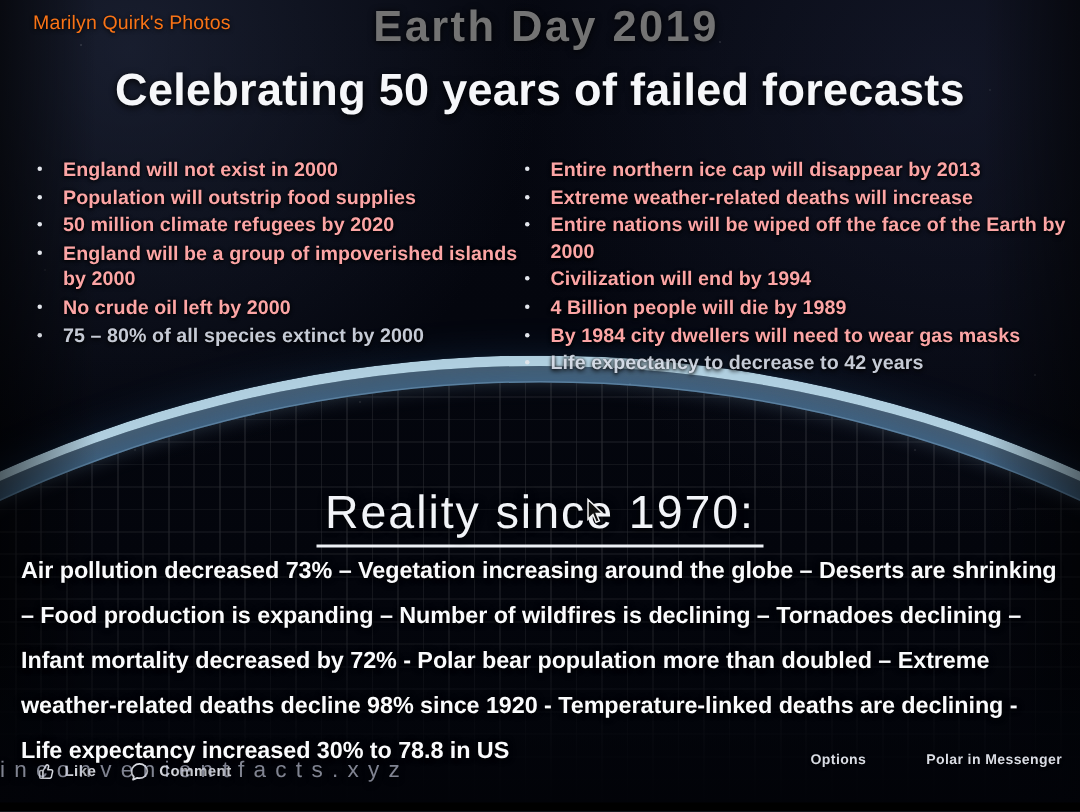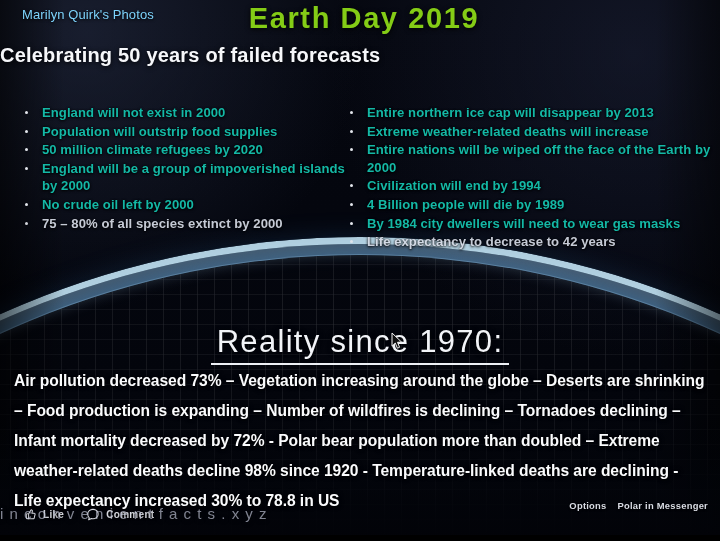--- a/index.html
+++ b/index.html
@@ -113,54 +113,54 @@
     position:absolute;inset:0;
     background:
       linear-gradient(90deg, rgba(0,0,0,.55) 0%, rgba(0,0,0,0) 9%, rgba(0,0,0,0) 91%, rgba(0,0,0,.5) 100%);
   }
 
   
   .content{position:absolute;inset:0;}
 
   .owner{
     position:absolute;left:22px;top:7px;
-    font-size:13px;color:#7dd3fc;
+    font-size:13px;color:#f97316;
     text-shadow:0 1px 3px rgba(0,0,0,.95);
     letter-spacing:.1px;
   }
 
   .title1{
     position:absolute;top:2px;left:0;right:0;
     text-align:center;
-    font-size:29px;font-weight:bold;color:#84cc16;
+    font-size:29px;font-weight:bold;color:#737373;
     letter-spacing:1.6px;
     text-shadow:0 1px 5px rgba(0,0,0,.95);
     padding-left:8px;
   }
   .title2{
     position:absolute;top:44px;left:0;right:0;
-    text-align:left;
-    font-size:20px;font-weight:bold;color:#f6f7fa;
+    text-align:center;
+    font-size:30px;font-weight:bold;color:#f6f7fa;
     letter-spacing:.2px;
     text-shadow:0 1px 5px rgba(0,0,0,.95);
   }
 
   
   .cols{position:absolute;top:104px;left:0;right:0;height:170px;}
   .col{position:absolute;top:0;}
   .col-left{left:18px;width:330px;}
   .col-right{left:343px;width:372px;}
 
   ul.bl{list-style:none;margin:0;padding:0;}
   ul.bl li{
     position:relative;
     padding-left:24px;
     font-size:13.1px;
     font-weight:bold;
-    color:#14b8a6;
+    color:#fca5a5;
     line-height:17.6px;
     margin:0 0 1px 0;
     text-shadow:0 1px 3px rgba(0,0,0,.95), 0 0 2px rgba(0,0,0,.8);
     letter-spacing:.05px;
   }
   ul.bl li::before{
     content:"";
     position:absolute;left:7px;top:7px;
     width:3px;height:3px;border-radius:50%;
     background:#e3e6ec;
@@ -201,21 +201,21 @@
   }
   .fb-act{
     display:flex;align-items:center;gap:6px;
     font-size:10px;color:#dfe1e8;font-weight:bold;
     letter-spacing:.3px;
     text-shadow:0 1px 2px rgba(0,0,0,.9);
   }
   .fb-act svg{display:block;}
   .fb-right{
     position:absolute;right:12px;bottom:30px;
-    display:flex;align-items:center;gap:11px;
+    display:flex;align-items:center;gap:40px;
     font-size:9.4px;color:#d9dce4;font-weight:bold;
     letter-spacing:.25px;
     text-shadow:0 1px 2px rgba(0,0,0,.9);
   }
 
   .watermark{
     position:absolute;left:0;right:0;bottom:19px;
     font-size:15px;
     letter-spacing:6.2px;
     color:rgba(206,212,230,.62);

